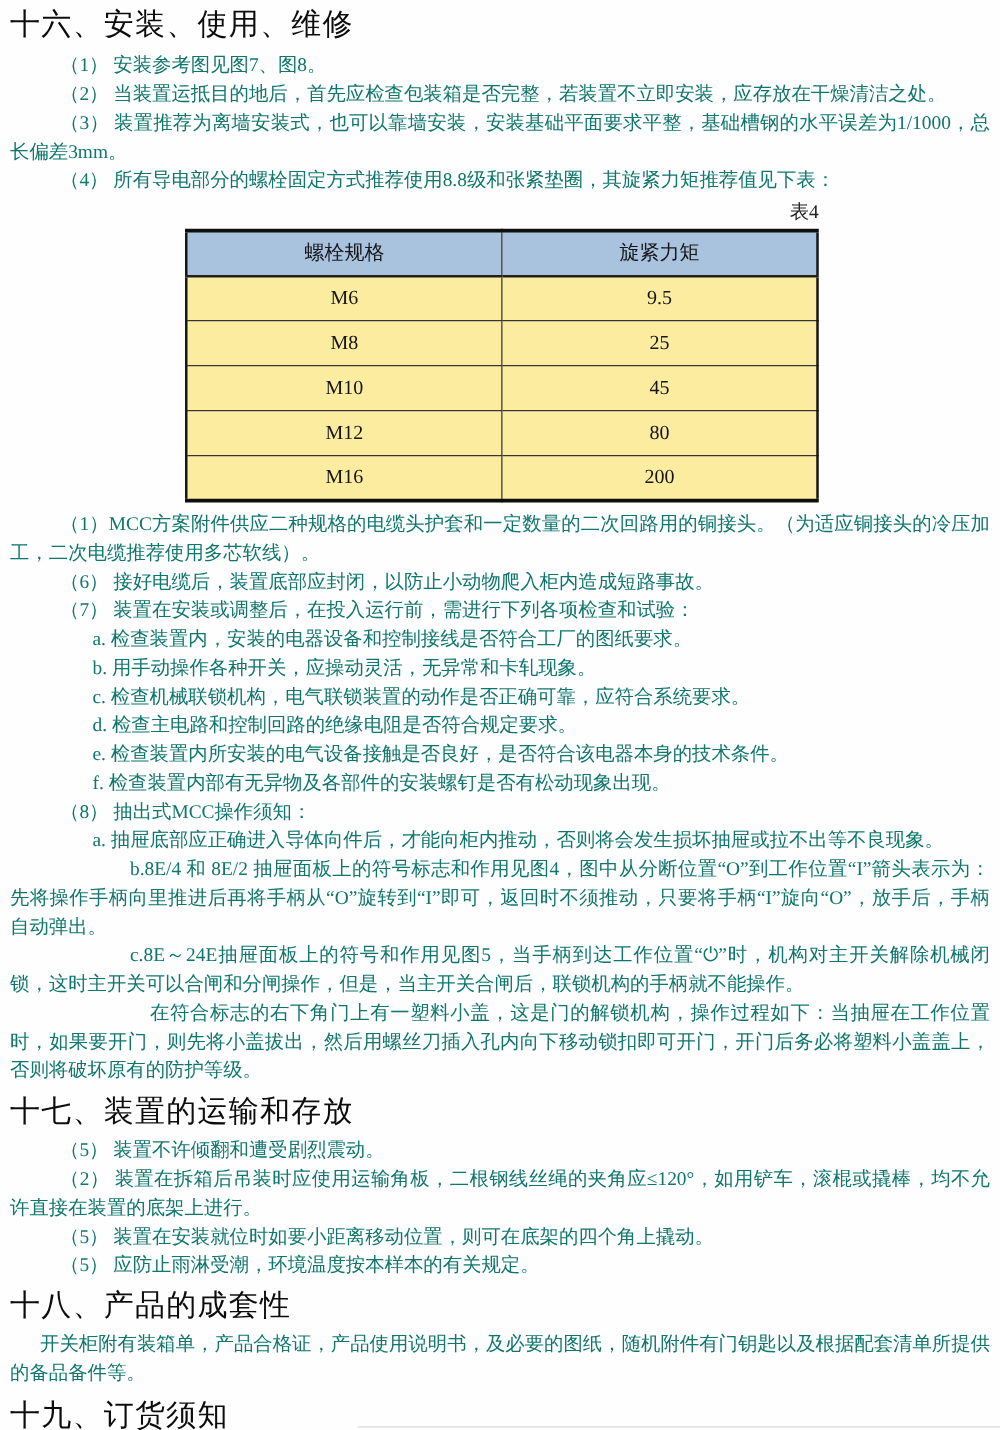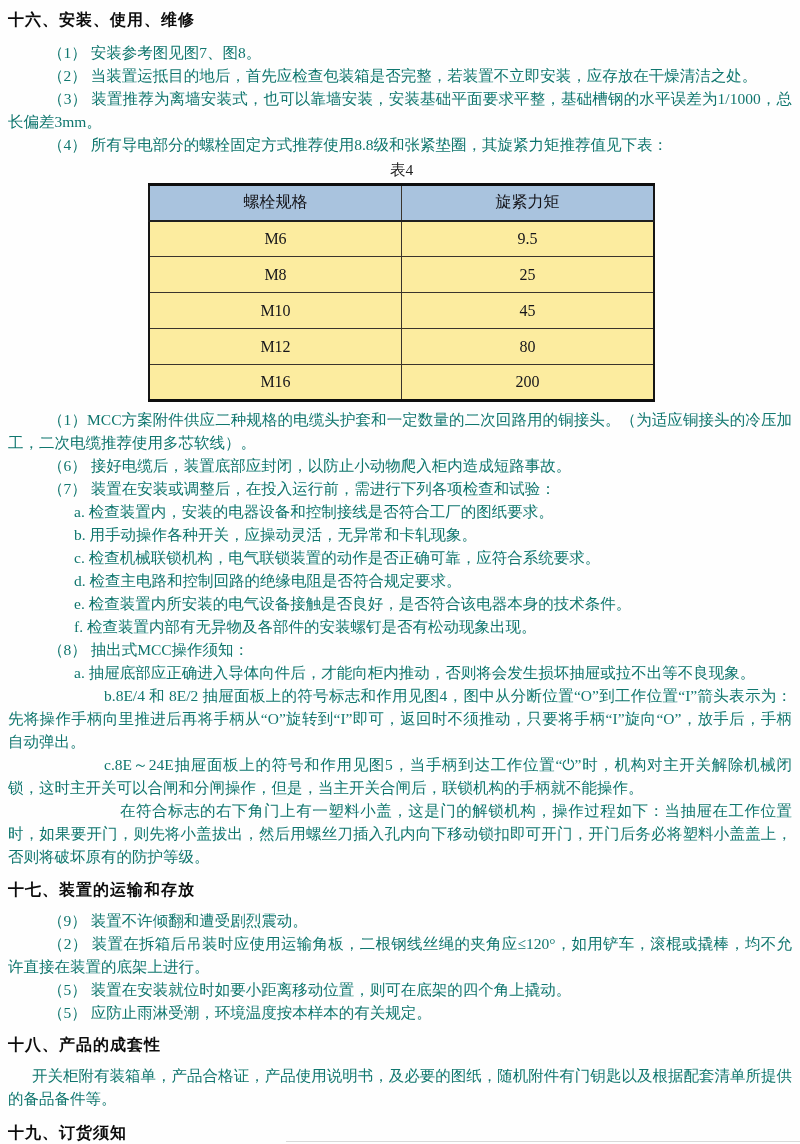--- a/index.html
+++ b/index.html
@@ -7,41 +7,41 @@
   body {
     height:1144px;
     background:#ffffff;
     font-family:"Liberation Serif","DejaVu Serif",serif;
     color:#1f1f1f;
     overflow:hidden;
   }
   .page { position:relative; width:800px; height:1144px; padding:4px 8px 0 8px; background:#fefefe; }
   .h-main {
     font-family:"Liberation Sans","DejaVu Sans",sans-serif;
-    font-weight:700; font-size:16px; line-height:28px; color:#0c0c0c;
+    font-weight:400; font-size:24px; line-height:28px; color:#0c0c0c;
     letter-spacing:1px;
   }
   .h16 { margin:2px 0 7px 0; }
   .h17 { margin:8px 0 5px 0; }
   .h18 { margin:7px 0 5px 0; }
   .h19 { margin:9px 0 5px 0; }
   p.body { font-size:15.5px; line-height:23px; text-align:justify; color:#0f766e; }
   .ind-num  { text-indent:40px; }
   .ind-sub  { text-indent:66px; }
   .ind-b    { text-indent:96px; }
   .ind-deep { text-indent:112px; }
   .ind-2ch  { text-indent:24px; }
   .sub-bold {
     font-family:"Liberation Sans","DejaVu Sans",sans-serif;
     font-weight:700; font-size:17px; line-height:23px; color:#111;
     margin-left:49px;
   }
   .table-label {
     width:507px; margin:3px 0 2px 140px;
-    text-align:center; font-size:15.5px; line-height:22px; color:#222;
+    text-align:right; font-size:15.5px; line-height:22px; color:#222;
   }
   .torque-wrap { margin:2px 0 6px 140px; }
   table.torque {
     width:507px; border-collapse:collapse; font-size:16px;
     border:2px solid #161616; border-top:3px solid #0e0e0e; border-bottom:3px solid #0e0e0e;
   }
   table.torque th, table.torque td {
     border:1px solid #3a342c; text-align:center; height:36px;
     font-weight:400; padding:6px; color:#15151a;
   }
@@ -104,21 +104,21 @@
   <p class="body ind-sub">d. 检查主电路和控制回路的绝缘电阻是否符合规定要求。</p>
   <p class="body ind-sub">e. 检查装置内所安装的电气设备接触是否良好，是否符合该电器本身的技术条件。</p>
   <p class="body ind-sub">f. 检查装置内部有无异物及各部件的安装螺钉是否有松动现象出现。</p>
   <p class="body ind-num">（8） 抽出式MCC操作须知：</p>
   <p class="body ind-sub">a. 抽屉底部应正确进入导体向件后，才能向柜内推动，否则将会发生损坏抽屉或拉不出等不良现象。</p>
   <p class="body ind-b">b.8E/4 和 8E/2 抽屉面板上的符号标志和作用见图4，图中从分断位置“O”到工作位置“I”箭头表示为：先将操作手柄向里推进后再将手柄从“O”旋转到“I”即可，返回时不须推动，只要将手柄“I”旋向“O”，放手后，手柄自动弹出。</p>
   <p class="body ind-b">c.8E～24E抽屉面板上的符号和作用见图5，当手柄到达工作位置“⏻”时，机构对主开关解除机械闭锁，这时主开关可以合闸和分闸操作，但是，当主开关合闸后，联锁机构的手柄就不能操作。</p>
   <p class="body ind-deep">在符合标志的右下角门上有一塑料小盖，这是门的解锁机构，操作过程如下：当抽屉在工作位置时，如果要开门，则先将小盖拔出，然后用螺丝刀插入孔内向下移动锁扣即可开门，开门后务必将塑料小盖盖上，否则将破坏原有的防护等级。</p>
 
   <h1 class="h-main h17">十七、装置的运输和存放</h1>
-  <p class="body ind-num">（9） 装置不许倾翻和遭受剧烈震动。</p>
+  <p class="body ind-num">（5） 装置不许倾翻和遭受剧烈震动。</p>
   <p class="body ind-num">（2） 装置在拆箱后吊装时应使用运输角板，二根钢线丝绳的夹角应≤120°，如用铲车，滚棍或撬棒，均不允许直接在装置的底架上进行。</p>
   <p class="body ind-num">（5） 装置在安装就位时如要小距离移动位置，则可在底架的四个角上撬动。</p>
   <p class="body ind-num">（5） 应防止雨淋受潮，环境温度按本样本的有关规定。</p>
 
   <h1 class="h-main h18">十八、产品的成套性</h1>
   <p class="body ind-2ch">开关柜附有装箱单，产品合格证，产品使用说明书，及必要的图纸，随机附件有门钥匙以及根据配套清单所提供的备品备件等。</p>
 
   <h1 class="h-main h19">十九、订货须知</h1>
   <p class="sub-bold">用户应提供下列资料</p>
 

